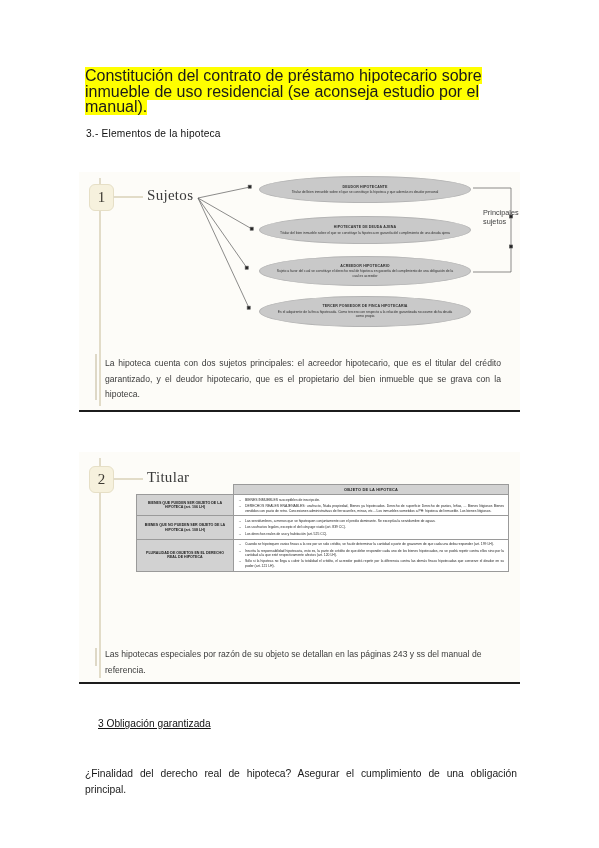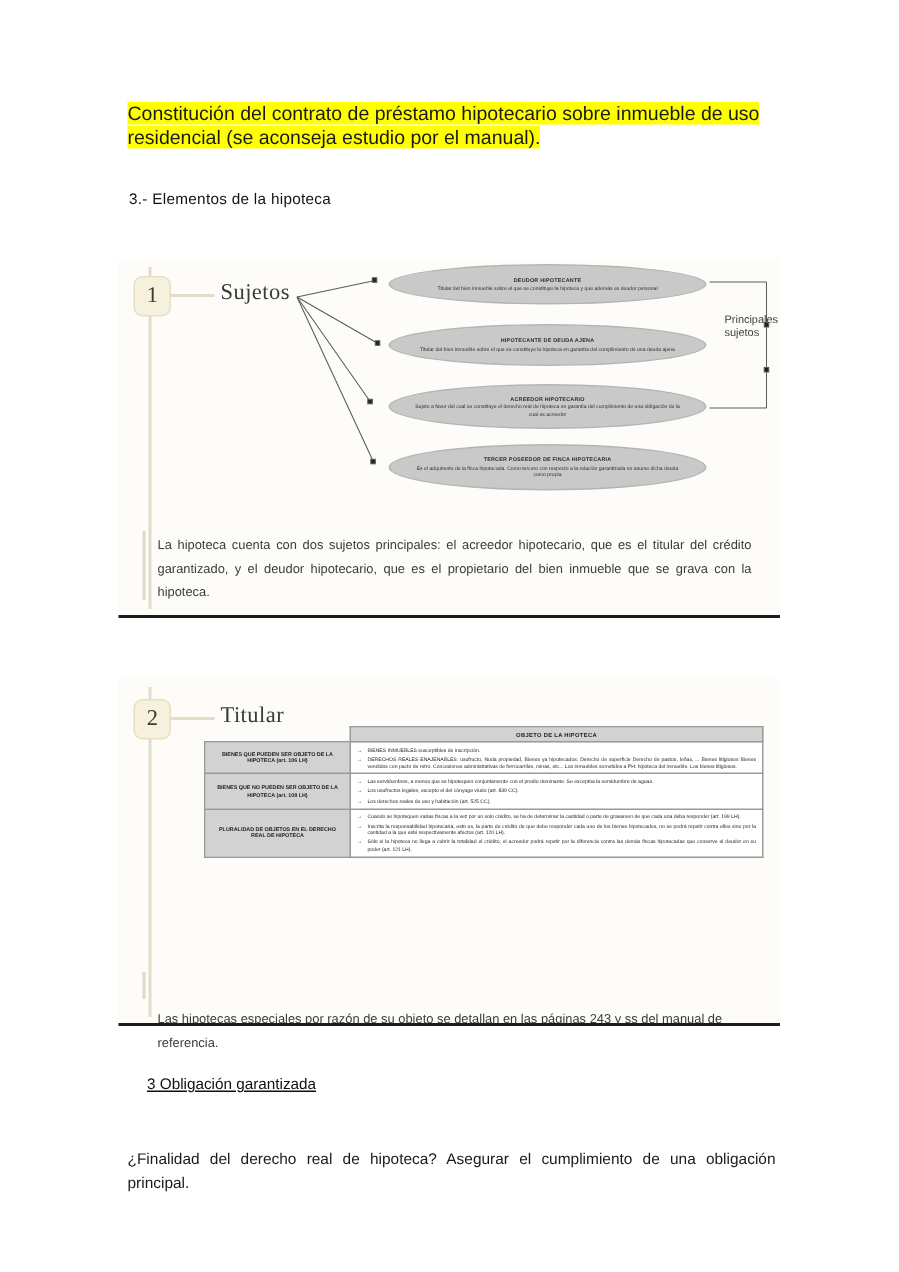--- a/index.html
+++ b/index.html
@@ -8,21 +8,21 @@
     font-family:"Liberation Sans", sans-serif;
     color:#000;
     -webkit-font-smoothing:antialiased;
     overflow:hidden;
   }
   .page{position:relative;width:599px;height:848px;background:#fff;}
 
   
   .hl-para{
     position:absolute;left:85px;top:68px;width:432px;
-    font-size:13px;line-height:15.5px;color:#1a1a1a;
+    font-size:16px;line-height:15.5px;color:#1a1a1a;
   }
   .hl-para span.hl{background:#ffff00;}
   .sec-heading{
     position:absolute;left:86px;top:128px;
     font-size:10.2px;font-weight:normal;color:#111;letter-spacing:.2px;
   }
 
   
   .block{
     position:absolute;left:79px;width:441px;
@@ -212,21 +212,21 @@
           <td class="cnt">
             <p>Cuando se hipotequen varias fincas a la vez por un solo crédito, se ha de determinar la cantidad o parte de gravamen de que cada una deba responder (art. 199 LH).</p>
             <p>Inscrita la responsabilidad hipotecaria, esto es, la parte de crédito de que debe responder cada uno de los bienes hipotecados, no se podrá repetir contra ellos sino por la cantidad a la que esté respectivamente afectos (art. 120 LH).</p>
             <p>Sólo si la hipoteca no llega a cubrir la totalidad el crédito, el acreedor podrá repetir por la diferencia contra las demás fincas hipotecadas que conserve el deudor en su poder (art. 121 LH).</p>
           </td>
         </tr>
       </tbody>
     </table>
 
     <div class="capbar" style="left:16px;top:196px;height:18px;"></div>
-    <div class="caption1" style="left:26px;top:195px;width:400px;text-align:left;margin-top:25px;">Las hipotecas especiales por razón de su objeto se detallan en las páginas 243 y ss del manual de referencia.</div>
+    <div class="caption1" style="left:26px;top:195px;width:400px;text-align:left;">Las hipotecas especiales por razón de su objeto se detallan en las páginas 243 y ss del manual de referencia.</div>
 
     <div class="rule-bottom"></div>
   </div>
 
   <div class="sub-heading">3 Obligación garantizada</div>
   <div class="bot-para">¿Finalidad del derecho real de hipoteca? Asegurar el cumplimiento de una obligación principal.</div>
 
 </div>
 
 </body></html>

